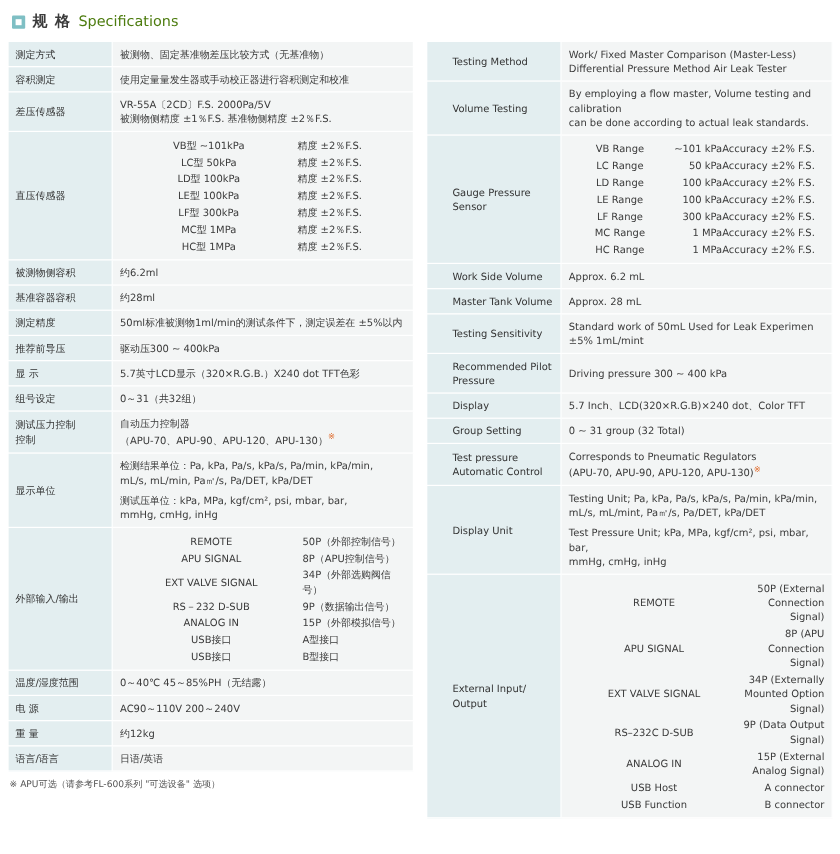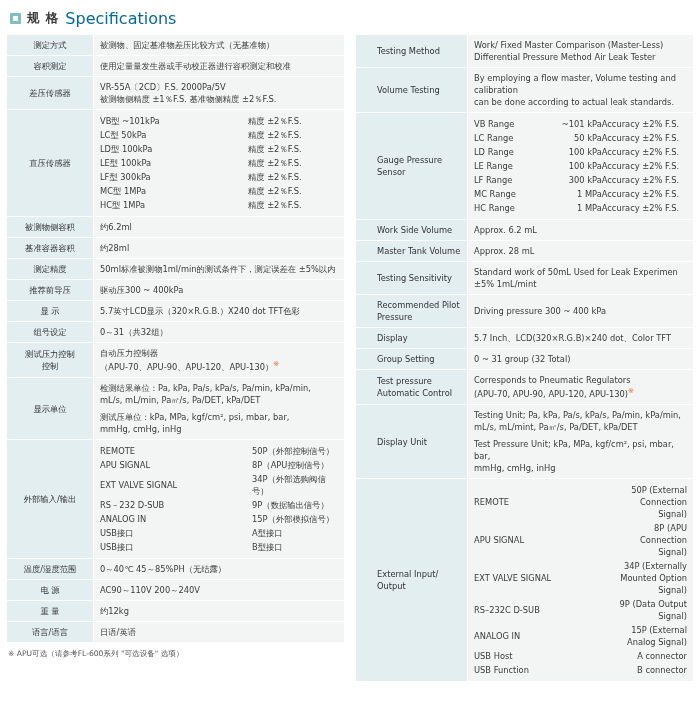--- a/index.html
+++ b/index.html
@@ -6,39 +6,39 @@
   body{
     width:700px;height:712px;background:#ffffff;
     font-family:"DejaVu Sans","Liberation Sans",sans-serif;
     font-size:8.5px;color:#333;
   }
   .page{position:relative;width:700px;height:540px;box-sizing:border-box;padding:6px 6px 0 6px;}
   .title-row{display:flex;align-items:center;gap:6px;height:20px;margin:2px 0 6px 4px;}
   .title-icon{width:11px;height:11px;background:#7fbfc4;border-radius:1px;position:relative;flex:0 0 auto;}
   .title-icon:after{content:"";position:absolute;left:3px;top:3px;width:5px;height:5px;background:#fff;}
   .title-cn{font-size:12.5px;color:#3c3c3c;font-weight:bold;letter-spacing:1px;}
-  .title-en{font-size:16px;color:#0369a1;}
+  .title-en{font-size:12px;color:#4d7c0f;}
   .cols{display:flex;gap:10px;align-items:flex-start;}
   .col{flex:1 1 0;min-width:0;}
   table{border-collapse:collapse;width:100%;table-layout:fixed;}
   td{
     border:1px solid #ffffff;
     padding:4px 6px;
     vertical-align:middle;
     font-size:8.3px;
     line-height:1.45;
     color:#3a3a3a;
     word-break:break-word;
   }
-  td.lbl{background:#e3eef0;width:74px;text-align:center;color:#333;}
+  td.lbl{background:#e3eef0;width:74px;text-align:left;color:#333;}
   .col-en td.lbl{width:84px;text-align:left;padding-left:21px;}
   td.val{background:#f3f5f5;}
   .inner{width:100%;border-collapse:collapse;table-layout:fixed;}
   .inner td{border:none;padding:1px 0;background:transparent;font-size:8.3px;}
-  .inner td.k{width:46%;}
+  .inner td.k{width:46%;text-align:center;}
   .inner td.m{width:26%;}
   .inner td.v{width:28%;}
   .en-inner td.k{width:40%;}
   .en-inner td.m{width:20%;text-align:right;}
   .en-inner td.v{width:40%;}
   .note{font-size:7.6px;color:#555;margin-top:5px;padding-left:2px;line-height:1.5;}
   sup.star{font-size:7px;color:#e06a2a;vertical-align:super;}
   .blockline{display:block;}
 </style>
 </head>

